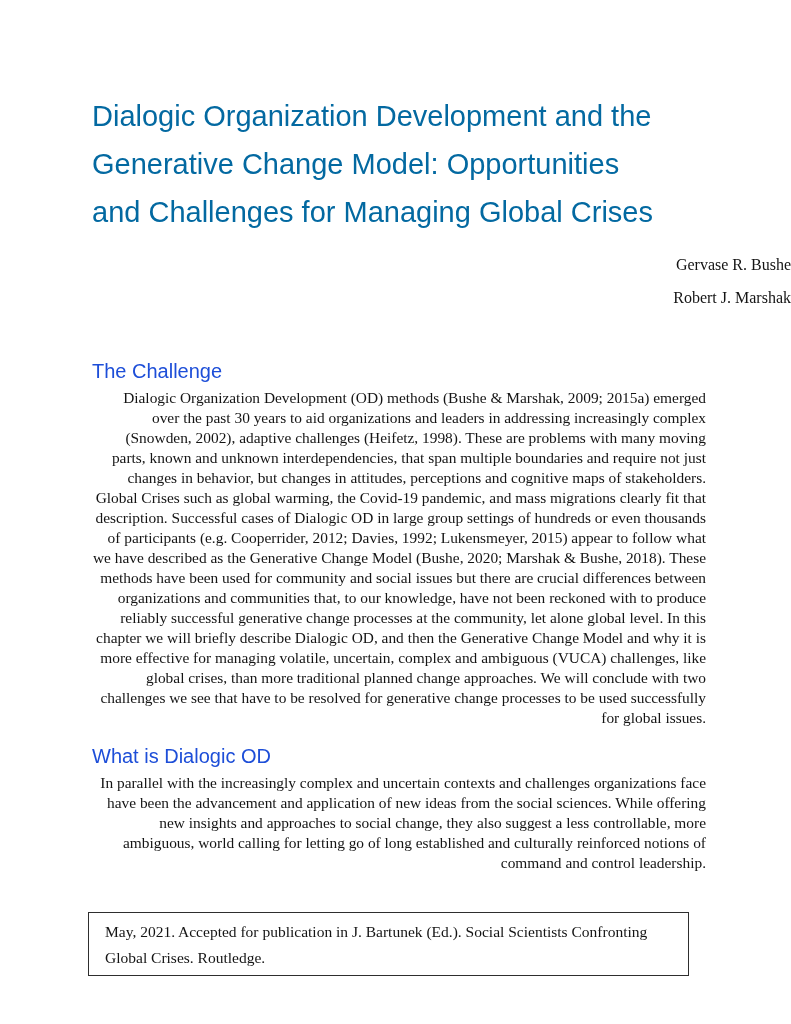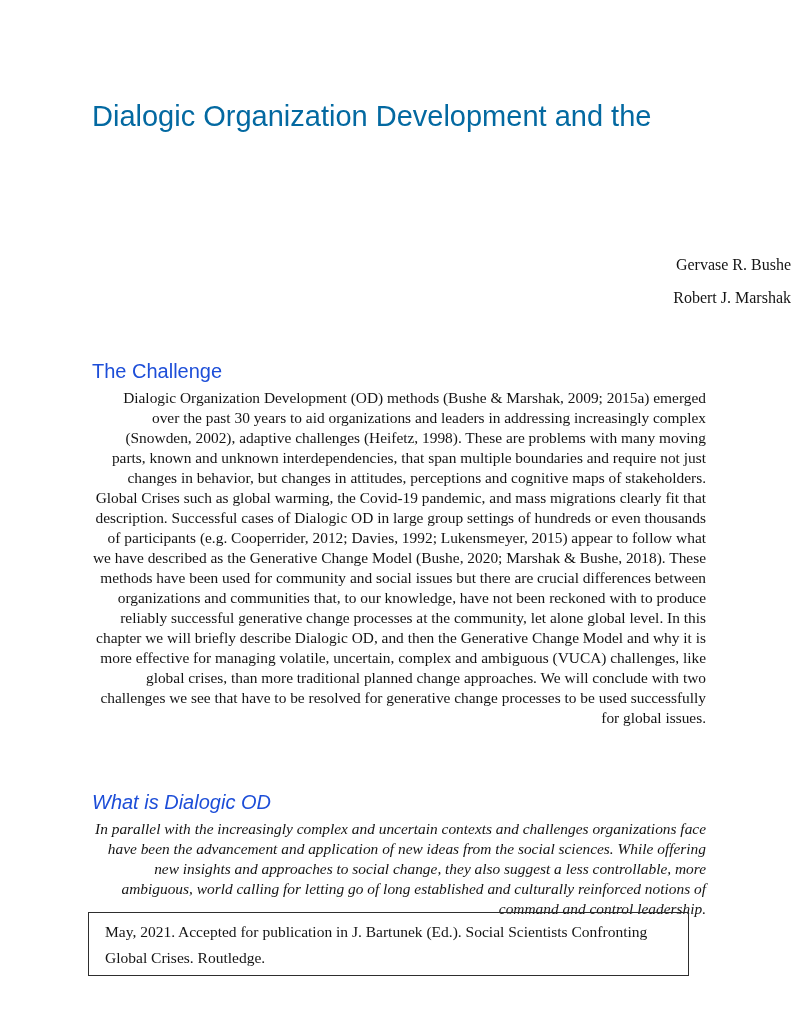--- a/index.html
+++ b/index.html
@@ -43,21 +43,21 @@
   }
   .author + .author {
     margin-top: 13px;
   }
   .section {
     position: absolute;
     left: 92px;
     width: 614px;
   }
   .section-challenge { top: 358px; }
-  .section-dialogic { top: 789px; font-style: italic; }
+  .section-dialogic { top: 743px; }
   .section-heading {
     font-family: "Liberation Sans", sans-serif;
     font-weight: 400;
     font-size: 20px;
     line-height: 26px;
     margin: 0 0 4px 0;
     color: #1d4ed8;
   }
   .section-body {
     font-size: 15.4px;
@@ -81,20 +81,22 @@
     color: #141414;
   }
 </style>
 </head>
 <body>
 
 <div class="page">
 
   <div class="paper-title">
     <div class="title-line">Dialogic Organization Development and the</div>
+    <div class="title-line">Generative Change Model: Opportunities</div>
+    <div class="title-line">and Challenges for Managing Global Crises</div>
   </div>
 
   <div class="authors">
     <div class="author">Gervase R. Bushe</div>
     <div class="author">Robert J. Marshak</div>
   </div>
 
   <div class="section section-challenge">
     <h2 class="section-heading">The Challenge</h2>
     <div class="section-body">Dialogic Organization Development (OD) methods (Bushe &amp; Marshak, 2009; 2015a) emerged over the past 30 years to aid organizations and leaders in addressing increasingly complex (Snowden, 2002), adaptive challenges (Heifetz, 1998).  These are problems with many moving parts, known and unknown interdependencies, that span multiple boundaries and require not just changes in behavior, but changes in attitudes, perceptions and cognitive maps of stakeholders. Global Crises such as global warming, the Covid-19 pandemic, and mass migrations clearly fit that description. Successful cases of Dialogic OD in large group settings of hundreds or even thousands of participants (e.g. Cooperrider, 2012; Davies, 1992; Lukensmeyer, 2015) appear to follow what we have described as the Generative Change Model (Bushe, 2020; Marshak &amp; Bushe, 2018).  These methods have been used for community and social issues but there are crucial differences between organizations and communities that, to our knowledge, have not been reckoned with to produce reliably successful generative change processes at the community, let alone global level. In this chapter we will briefly describe Dialogic OD, and then the Generative Change Model and why it is more effective for managing volatile, uncertain, complex and ambiguous (VUCA) challenges, like global crises, than more traditional planned change approaches.  We will conclude with two challenges we see that have to be resolved for generative change processes to be used successfully for global issues.</div>

